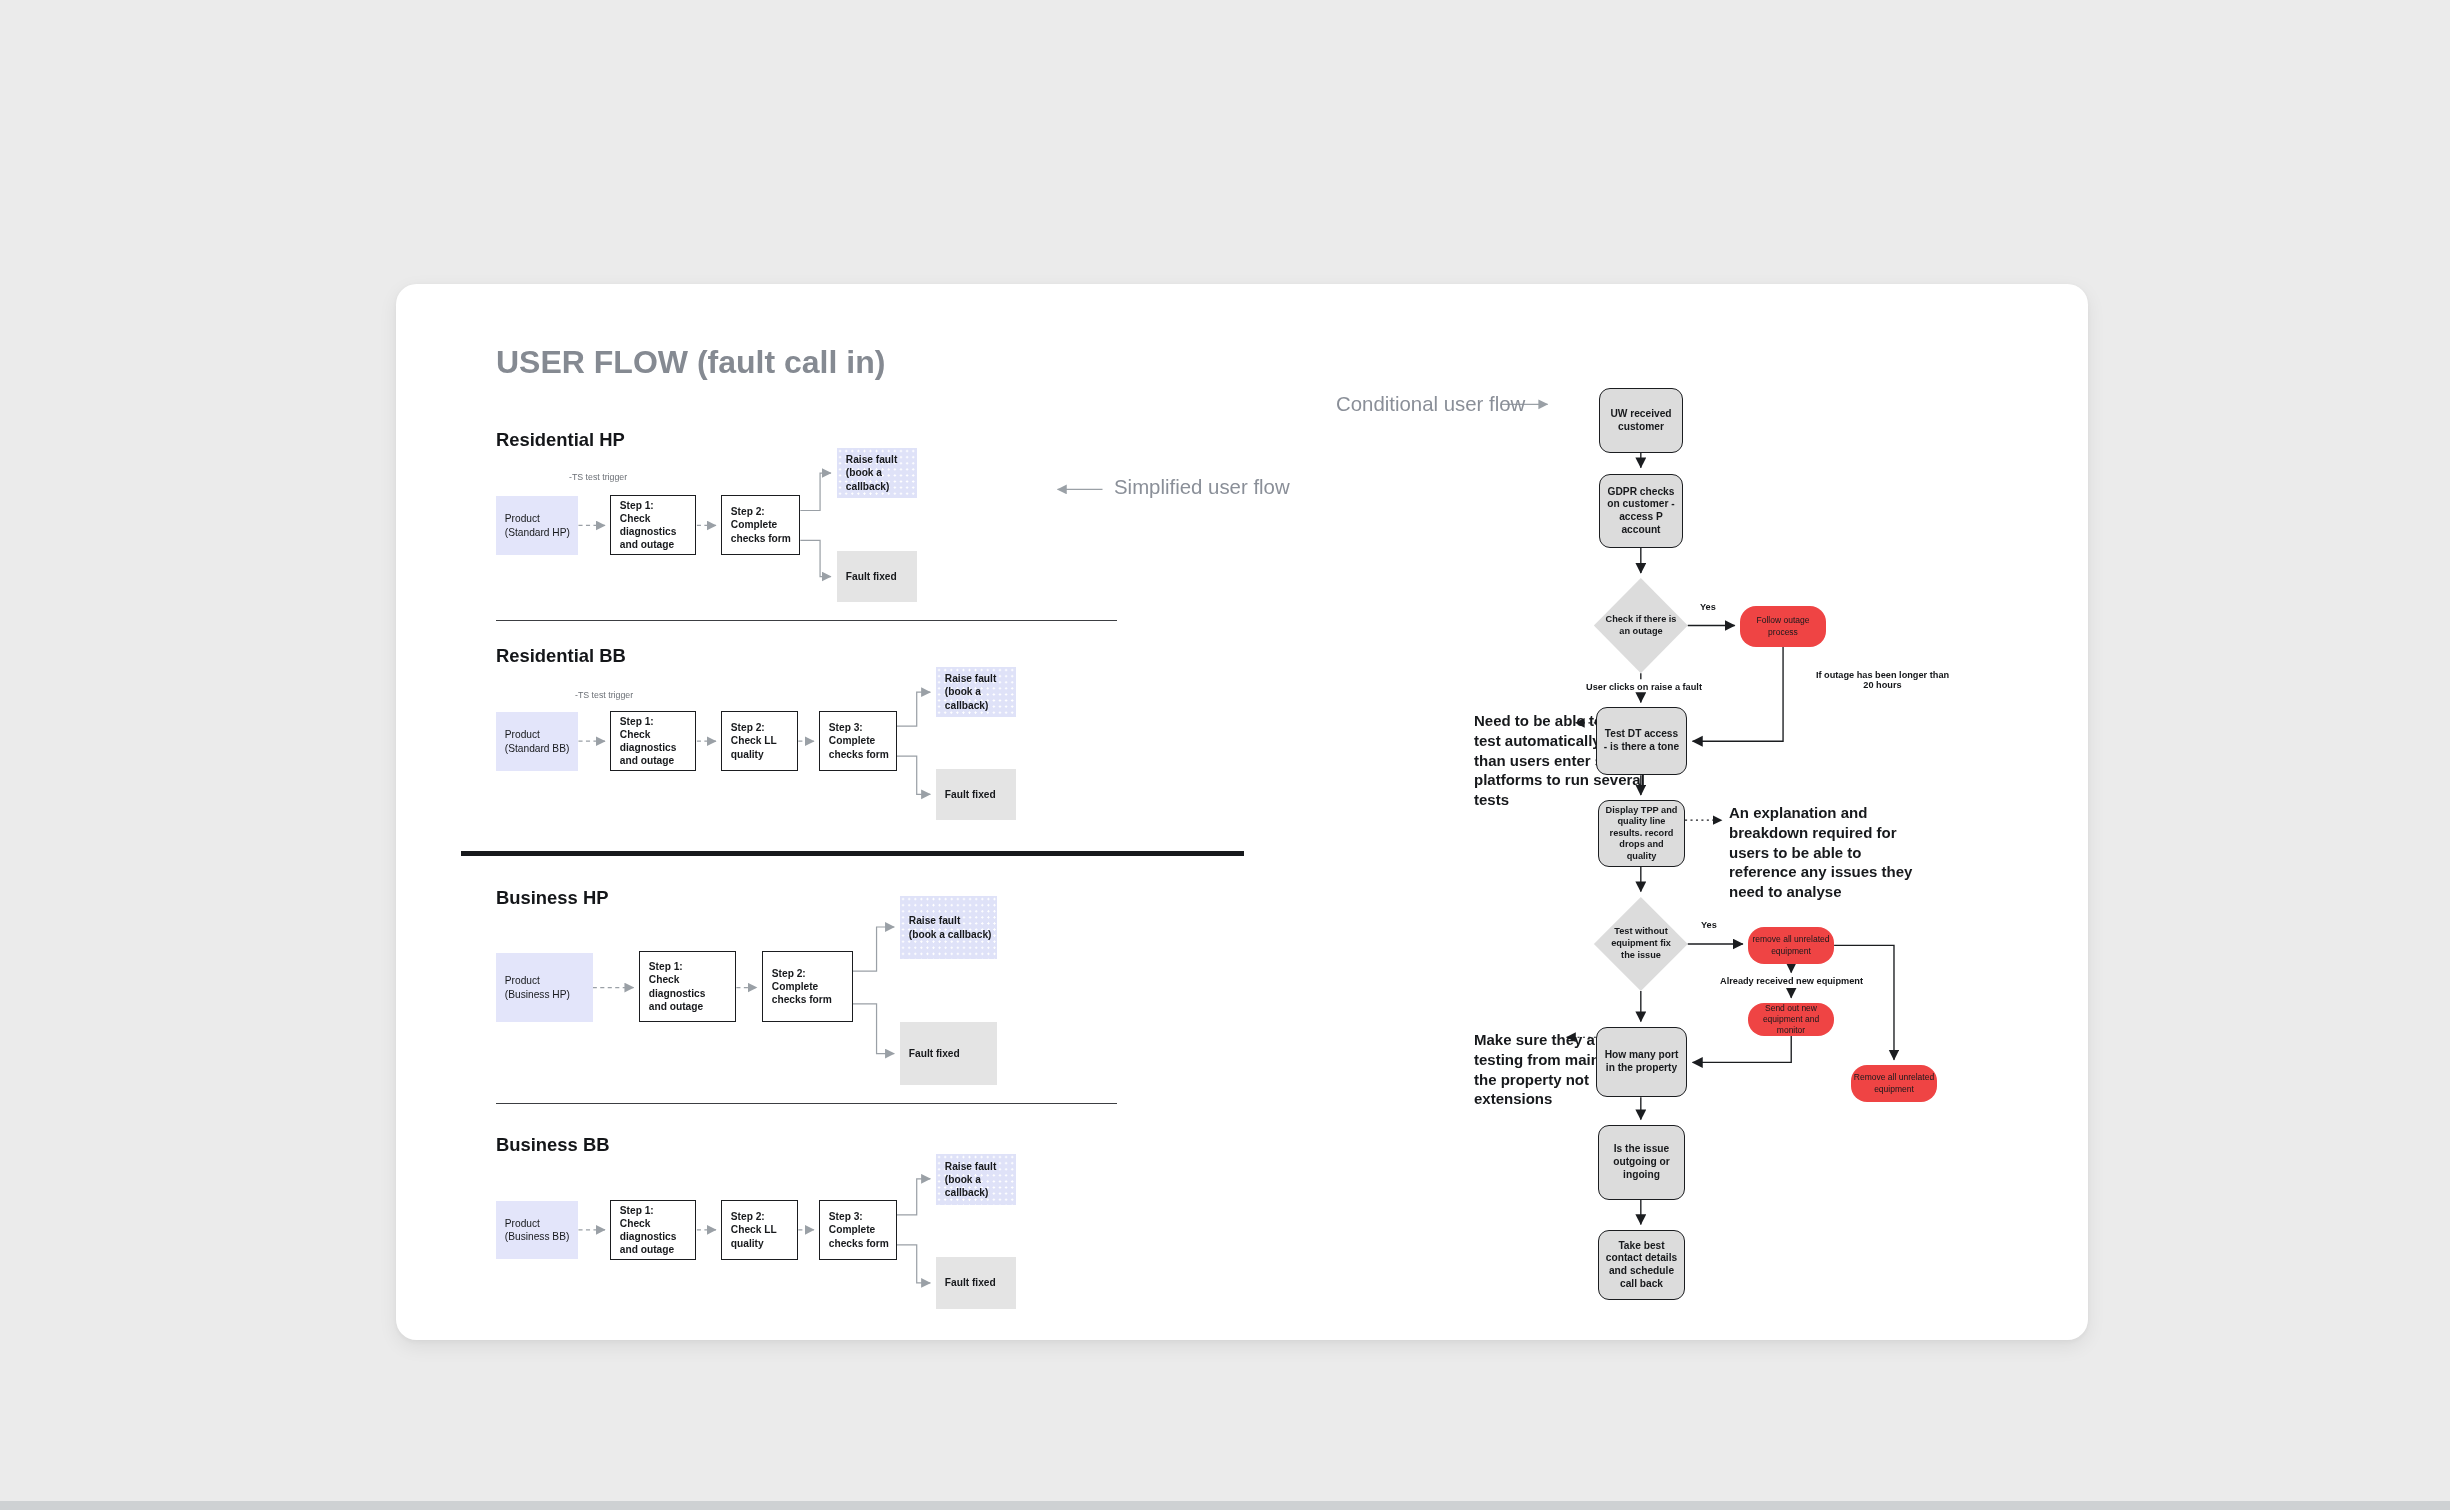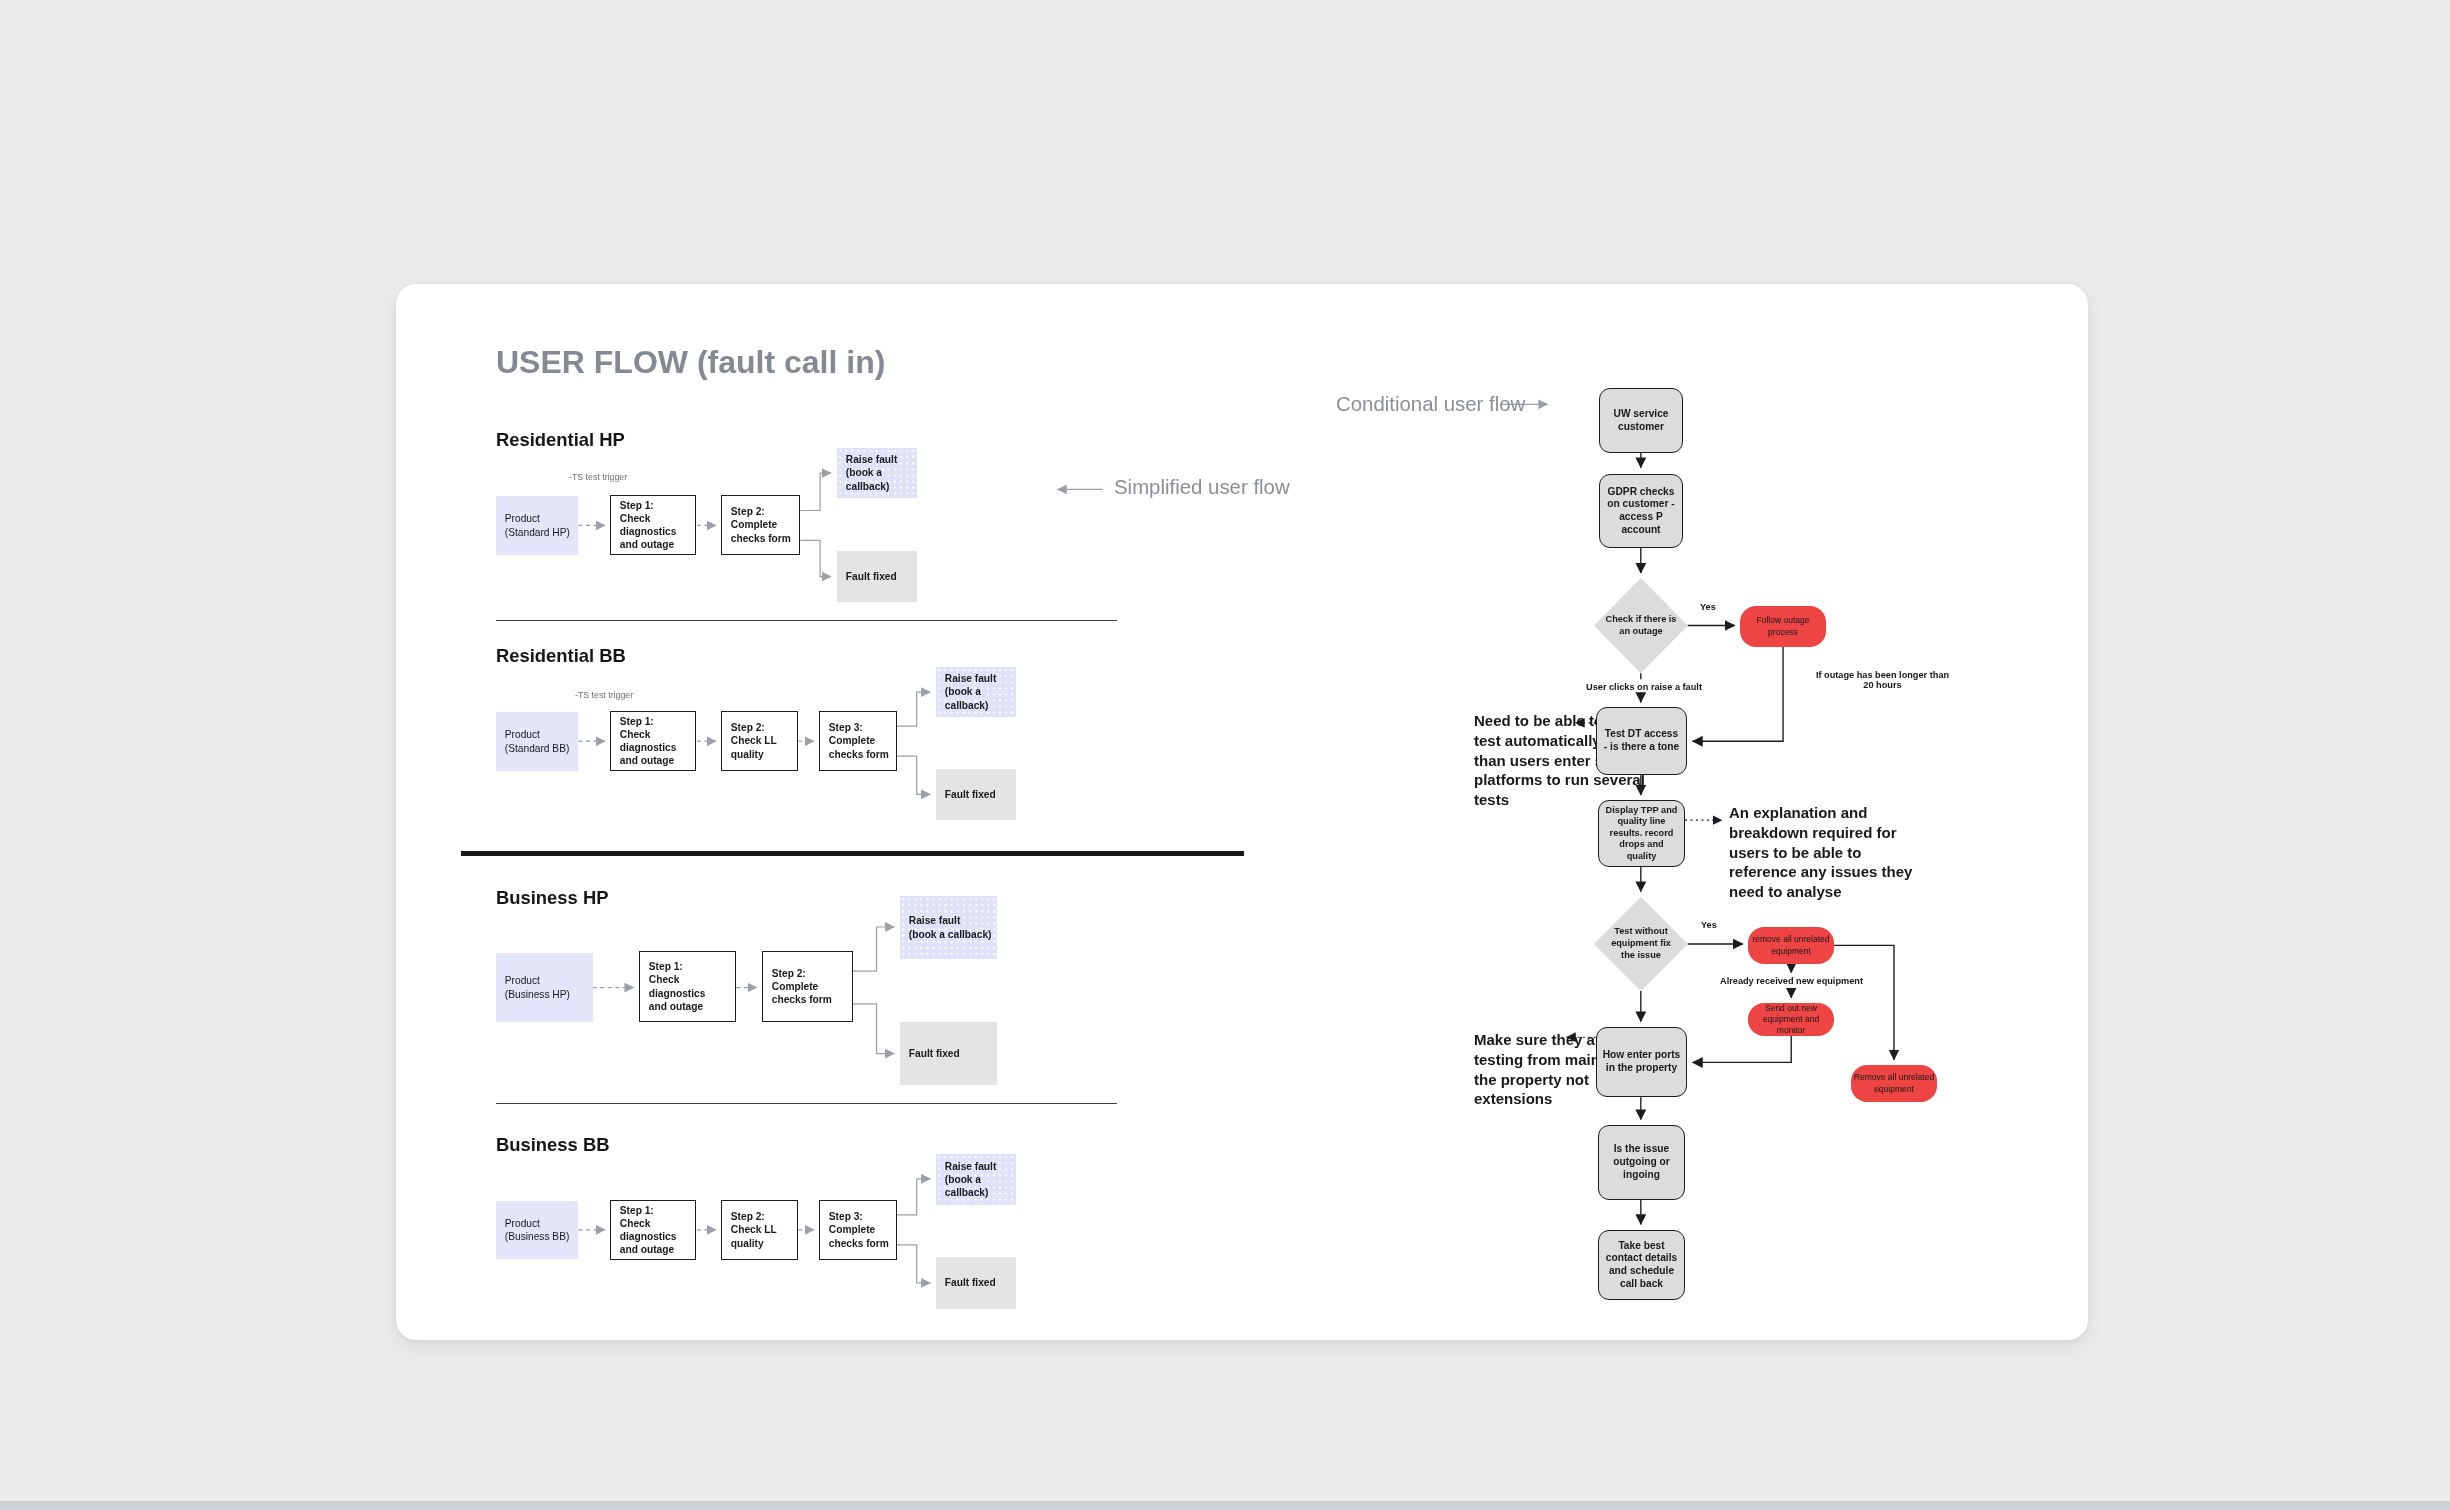--- a/index.html
+++ b/index.html
@@ -234,21 +234,21 @@
     </div>
   <div class="fbox fixedbox" style="left:936px;top:1257px;width:80px;height:52px;">
       <span class="pre">Fault fixed</span>
     </div>
 
   <div class="abs flow-label" style="left:1114px;top:476px;">Simplified user flow</div>
   <div class="abs flow-label" style="left:1336px;top:393px;">Conditional user flow</div>
 
 
   <div class="rnode" style="left:1599px;top:388px;width:84px;height:65px;">
-      <span class="pre">UW service
+      <span class="pre">UW received
 customer</span>
     </div>
   <div class="rnode" style="left:1599px;top:474px;width:84px;height:74px;">
       <span class="pre">GDPR checks
 on customer -
 access P
 account</span>
     </div>
 
   <div class="dtext" style="left:1594px;top:608px;width:94px;height:35px;">
@@ -301,21 +301,21 @@
   <div class="rplain" style="left:1748px;top:1003px;width:86px;height:33px;">
       <span class="pre">Send out new
 equipment and monitor</span>
     </div>
 
   <div class="abs ann pre" style="left:1474px;top:1030px;">Make sure they are
 testing from main port in
 the property not
 extensions</div>
   <div class="rnode" style="left:1596px;top:1027px;width:91px;height:70px;">
-      <span class="pre">How enter ports
+      <span class="pre">How many port
 in the property</span>
     </div>
   <div class="rplain" style="left:1851px;top:1065px;width:86px;height:37px;">
       <span class="pre">Remove all unrelated
 equipment</span>
     </div>
 
   <div class="rnode" style="left:1598px;top:1125px;width:87px;height:75px;">
       <span class="pre">Is the issue
 outgoing or

